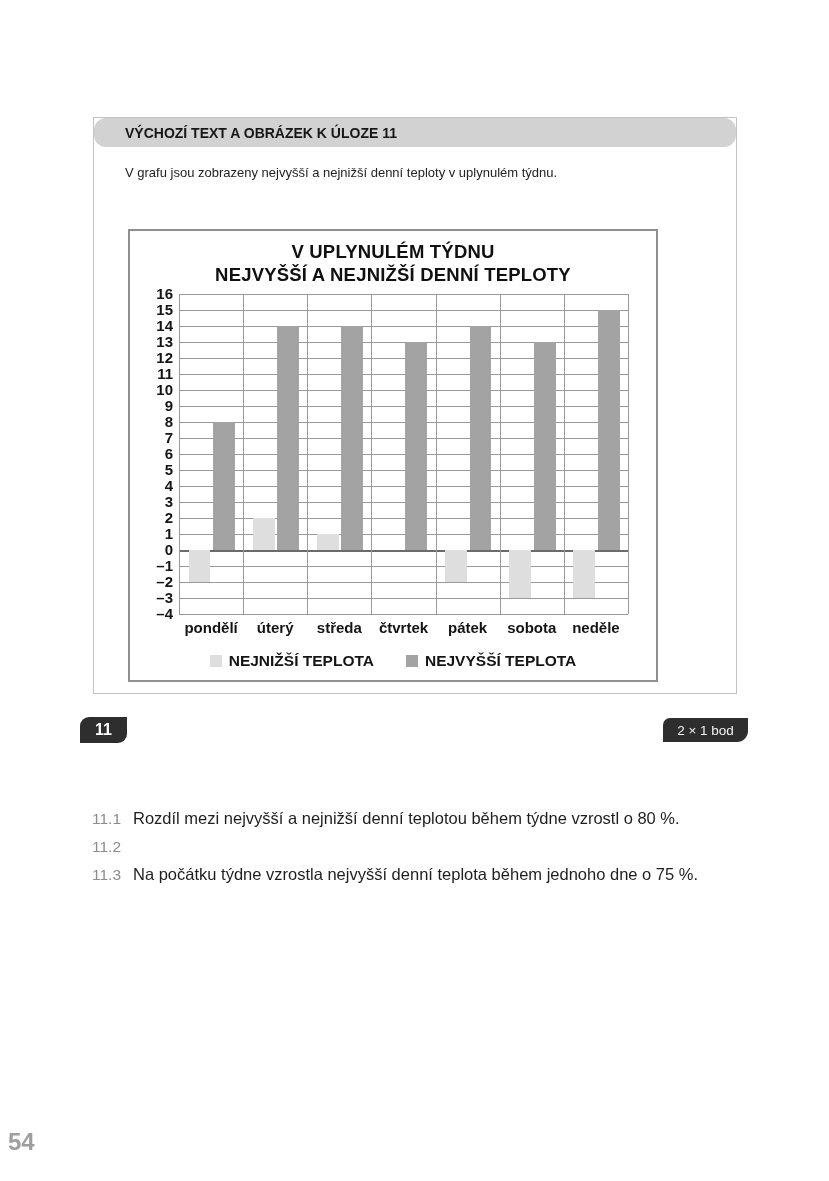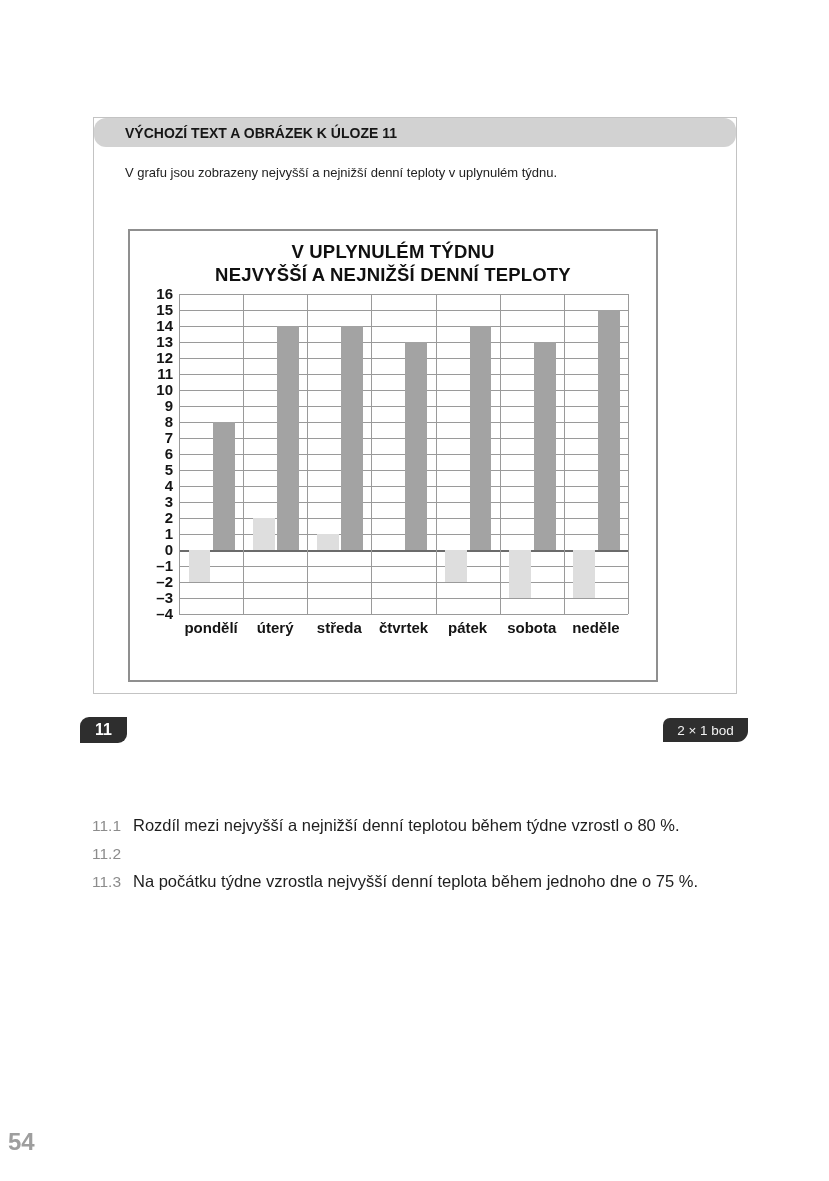--- a/index.html
+++ b/index.html
@@ -66,21 +66,21 @@
     font-size:17px; line-height:29px; color:#1a1a1a;
   }
   .points-badge {
     position:absolute; left:663px; top:2px; width:85px; height:24px;
     background:#2e2e2e; color:#f2f2f2; font-size:13.5px;
     display:flex; align-items:center; justify-content:center;
     border-radius:7px 0 11px 0;
   }
 
   
-  .items { position:absolute; left:92px; top:808px; width:710px;margin-top:7px; }
+  .items { position:absolute; left:92px; top:808px; width:710px; }
   .item-row { display:flex; align-items:baseline; margin-bottom:7px; font-size:16.5px; line-height:21px; }
   .item-num { width:41px; flex:none; color:#8c8c8c; font-size:15.5px; }
   .item-text { color:#1e1e1e; }
 
   
   .page-number {
     position:absolute; left:8px; top:1128px; width:100%; 
     color:#9e9e9e; font-size:24px; font-weight:bold;
   }
 </style>
@@ -169,20 +169,30 @@
         </div>
       <div class="xlabels" id="xlabels">
           <div class="xlabel">pondělí</div>
           <div class="xlabel">úterý</div>
           <div class="xlabel">středa</div>
           <div class="xlabel">čtvrtek</div>
           <div class="xlabel">pátek</div>
           <div class="xlabel">sobota</div>
           <div class="xlabel">neděle</div>
         </div>
+      <div class="legend">
+        <span class="legend-item">
+          <span class="swatch" id="swatch-low" style="background: rgb(222, 222, 222);"></span>
+          <span>NEJNIŽŠÍ TEPLOTA</span>
+        </span>
+        <span class="legend-item">
+          <span class="swatch" id="swatch-high" style="background: rgb(163, 163, 163);"></span>
+          <span>NEJVYŠŠÍ TEPLOTA</span>
+        </span>
+      </div>
     </figure>
   </section>
 
   <section class="question">
     <span class="qnum-badge">11</span>
     <span class="points-badge">2 × 1 bod</span>
   </section>
 
   <section class="items">
     <div class="item-row">

